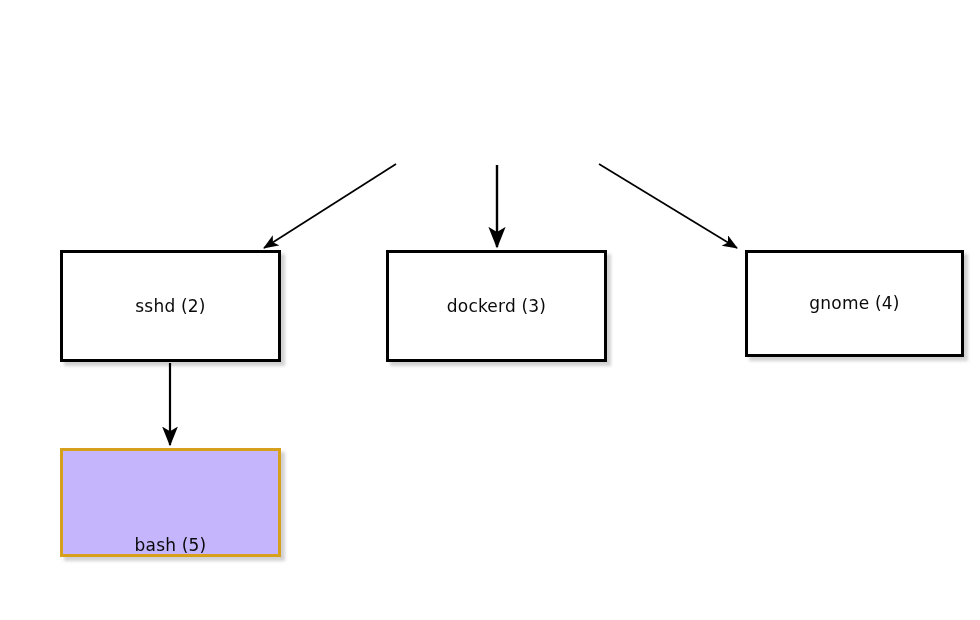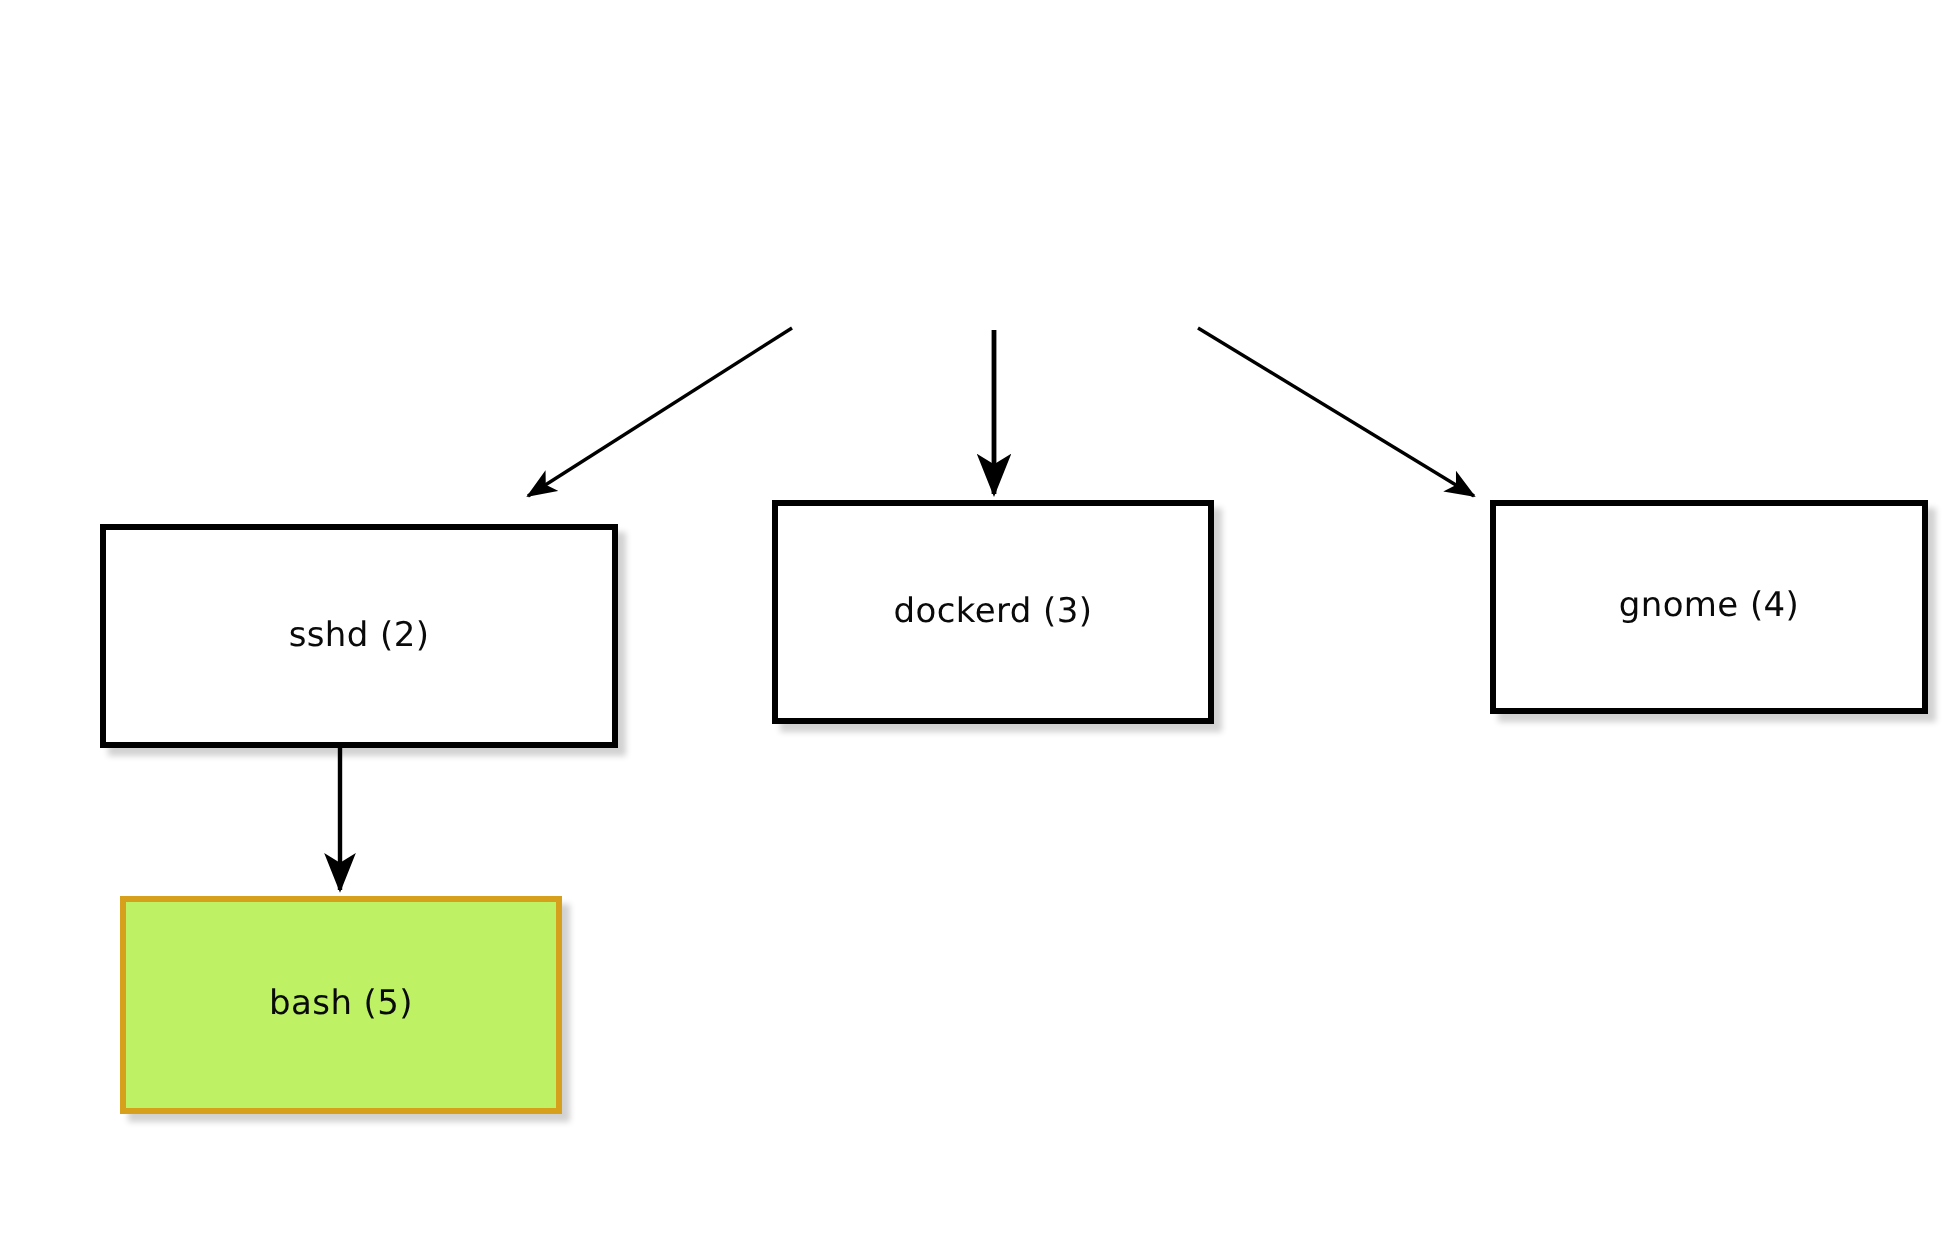--- a/index.html
+++ b/index.html
@@ -34,22 +34,23 @@
     background: #ffffff;
     border: 3px solid #000000;
     box-shadow: 4px 4px 3px rgba(0, 0, 0, 0.18);
     z-index: 2;
   }
   .node.root {
     border-width: 2px;
     border-radius: 20px;
   }
   .node.highlight {
-    background: #bef264;
+    background: #c4b5fd;
     border-color: #d6a01d;
+    align-items: flex-end;
   }
   .node-label {
     font-size: 17px;
     color: #0a0a0a;
     letter-spacing: 0.2px;
     white-space: nowrap;
     line-height: 1;
   }
 </style>
 </head>
@@ -75,21 +76,21 @@
     <g>
       <line x1="599" y1="164" x2="737" y2="248" stroke="#000000" stroke-width="1.7" marker-end="url(#arrowhead)"></line>
     </g>
 
     <g>
       <line x1="170" y1="363" x2="170" y2="445" stroke="#000000" stroke-width="2.2" marker-end="url(#arrowhead)"></line>
     </g>
   </svg>
 
 
-  <div class="node" style="left:50px; top:250px; width:259px; height:112px;margin-top:12px;">
+  <div class="node" style="left:60px; top:250px; width:221px; height:112px;">
     <span class="node-label">sshd (2)</span>
   </div>
 
   <div class="node" style="left:386px; top:250px; width:221px; height:112px;">
     <span class="node-label">dockerd (3)</span>
   </div>
 
   <div class="node" style="left:745px; top:250px; width:219px; height:107px;">
     <span class="node-label">gnome (4)</span>
   </div>

